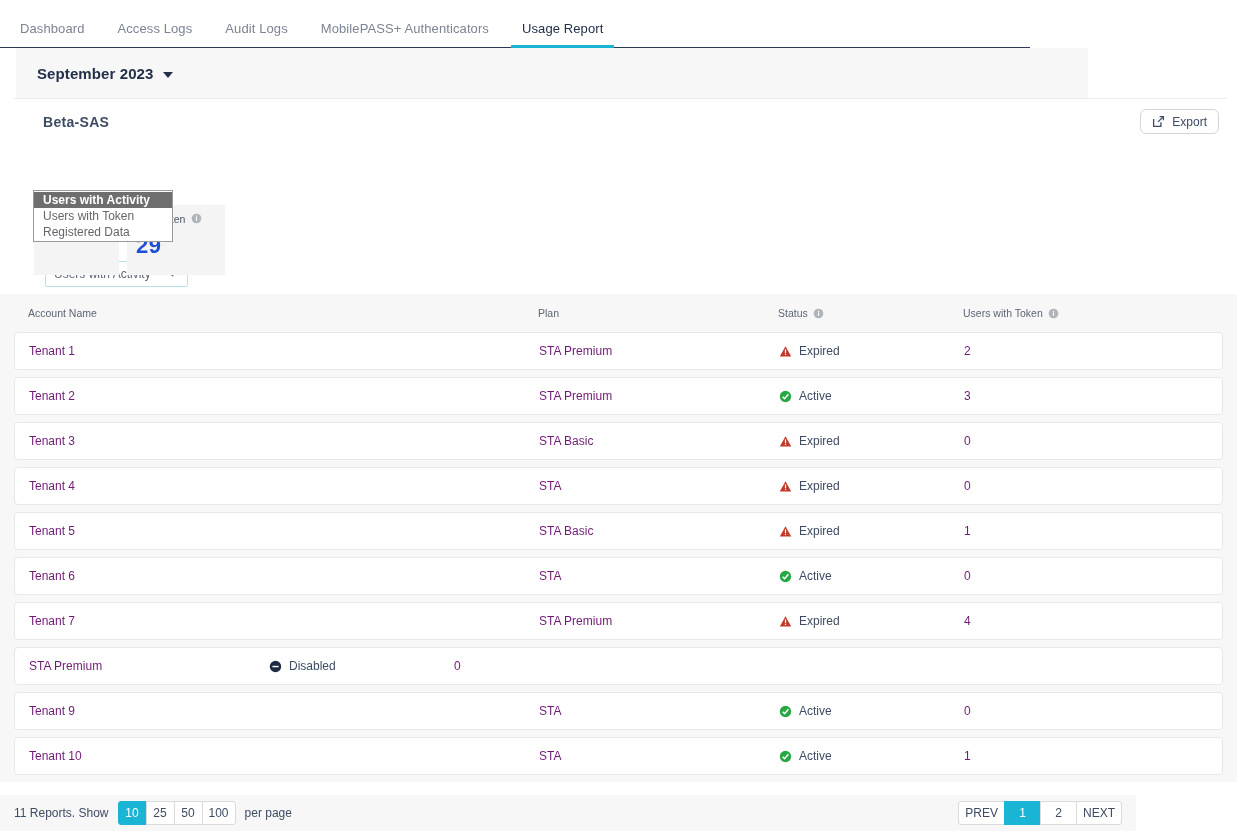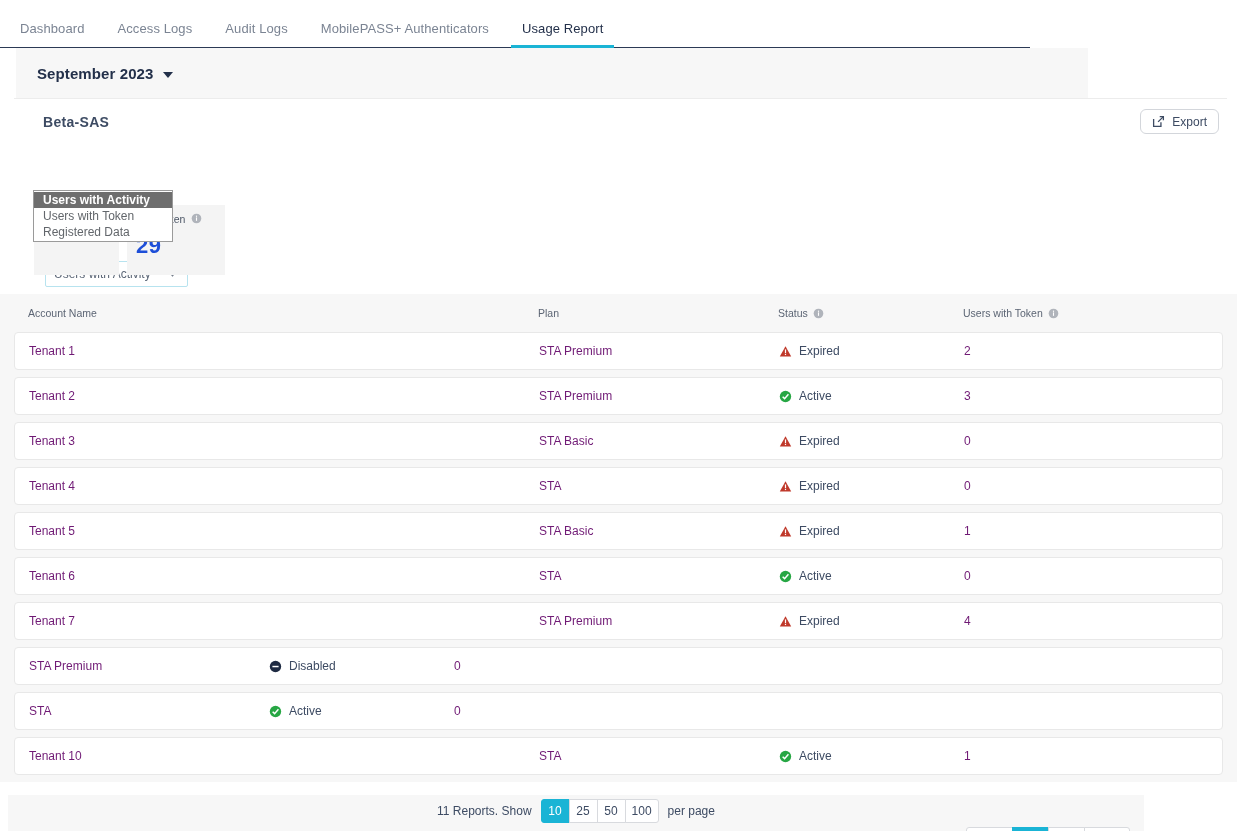--- a/index.html
+++ b/index.html
@@ -210,26 +210,25 @@
     color: #701a75;
     display: flex; align-items: center;
   }
   .td.status-cell { color: #3d4b63; }
   .status-ico { margin-right: 7px; display: flex; align-items: center; }
 
   .info-ico { margin-left: 5px; display: inline-flex; }
 
   
   .footer {
-    position: absolute; bottom: 0; left: 8px;
+    position: absolute; bottom: 0; left: 0;
     width: 1136px; height: 36px;
     background: #f7f7f7;
     display: flex; align-items: center;
     padding: 0 14px;
-    flex-direction: column;
   }
   .foot-left { display: flex; align-items: center; }
   .foot-text {
     font-size: 12px; color: #3d4b63;
   }
   .pagegroup {
     display: flex; margin: 4px 9px;
   }
   .pagebtn {
     min-width: 29px; height: 24px;
@@ -457,20 +456,21 @@
               <svg width="13" height="13" viewBox="0 0 16 16">
                 <circle cx="8" cy="8" r="7" fill="#1e2a42"></circle>
                 <rect x="4.2" y="7.15" width="7.6" height="1.8" fill="#ffffff"></rect>
               </svg>
             </span>
             <span>Disabled</span>
           </div>
           <div class="td c-users">0</div>
         </div>
         <div class="row">
+          <div class="td c-account">Tenant 9</div>
           <div class="td c-plan">STA</div>
           <div class="td c-status status-cell">
             <span class="status-ico">
               <svg width="13" height="13" viewBox="0 0 16 16">
                 <circle cx="8" cy="8" r="7" fill="#27a744"></circle>
                 <path d="M4.5 8.2 L6.9 10.6 L11.6 5.2" fill="none" stroke="#ffffff" stroke-width="1.8"></path>
               </svg>
             </span>
             <span>Active</span>
           </div>

